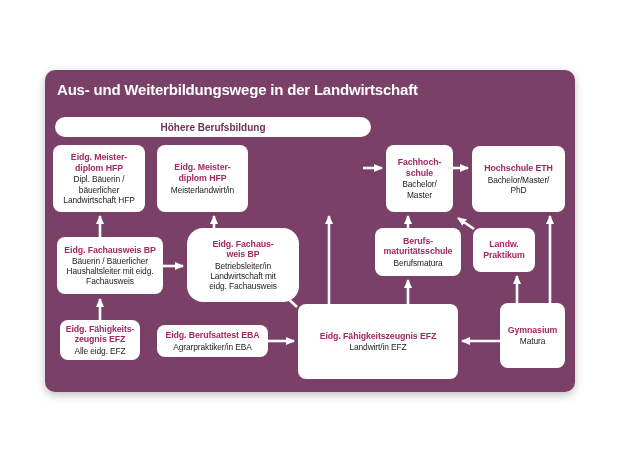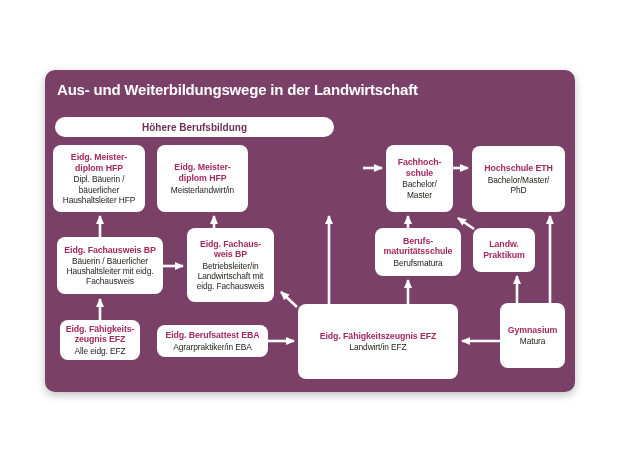--- a/index.html
+++ b/index.html
@@ -22,21 +22,21 @@
   svg.arrows{position:absolute;left:0;top:0;pointer-events:none;}
 </style>
 </head>
 <body>
 
 <div class="stage">
   <div class="card">
 
     <div class="card-title">Aus- und Weiterbildungswege in der Landwirtschaft</div>
 
-    <div class="pill" style="left:10px;top:47px;width:279px;text-align:right;">
+    <div class="pill" style="left:10px;top:47px;width:316px;text-align:right;">
       <span>Höhere Berufsbildung</span>
     </div>
 
     <svg class="arrows" width="530" height="322" viewBox="0 0 530 322">
       <defs>
         <marker id="ah" markerUnits="userSpaceOnUse" markerWidth="10" markerHeight="9" refX="8" refY="4" orient="auto">
           <path d="M0,0 L9,4 L0,8 Z" fill="#ffffff"></path>
         </marker>
       </defs>
       <g stroke="#ffffff" stroke-width="2.6">
@@ -56,21 +56,21 @@
         <line x1="505" y1="233" x2="505" y2="146" marker-end="url(#ah)"></line>
         <line x1="455" y1="271" x2="417" y2="271" marker-end="url(#ah)"></line>
       </g>
     </svg>
 
     <div class="bx" style="left:8px;top:75px;width:92px;height:67px;">
       <div class="bx-title">Eidg. Meister-
 diplom HFP</div>
       <div class="bx-body">Dipl. Bäuerin /
 bäuerlicher
-Haushaltsleiter HFP</div>
+Landwirtschaft HFP</div>
     </div>
     <div class="bx" style="left:112px;top:75px;width:91px;height:67px;">
       <div class="bx-title">Eidg. Meister-
 diplom HFP</div>
       <div class="bx-body">Meisterlandwirt/in</div>
     </div>
     <div class="bx" style="left:341px;top:75px;width:67px;height:67px;">
       <div class="bx-title">Fachhoch-
 schule</div>
       <div class="bx-body">Bachelor/
@@ -81,21 +81,21 @@
       <div class="bx-body">Bachelor/Master/
 PhD</div>
     </div>
 
     <div class="bx" style="left:12px;top:167px;width:106px;height:57px;">
       <div class="bx-title">Eidg. Fachausweis BP</div>
       <div class="bx-body">Bäuerin / Bäuerlicher
 Haushaltsleiter mit eidg.
 Fachausweis</div>
     </div>
-    <div class="bx" style="left:142px;top:158px;width:87px;height:74px;">
+    <div class="bx" style="left:142px;top:158px;width:112px;height:74px;border-radius:16px;">
       <div class="bx-title">Eidg. Fachaus-
 weis BP</div>
       <div class="bx-body">Betriebsleiter/in
 Landwirtschaft mit
 eidg. Fachausweis</div>
     </div>
     <div class="bx" style="left:330px;top:158px;width:86px;height:48px;">
       <div class="bx-title">Berufs-
 maturitätsschule</div>
       <div class="bx-body">Berufsmatura</div>

